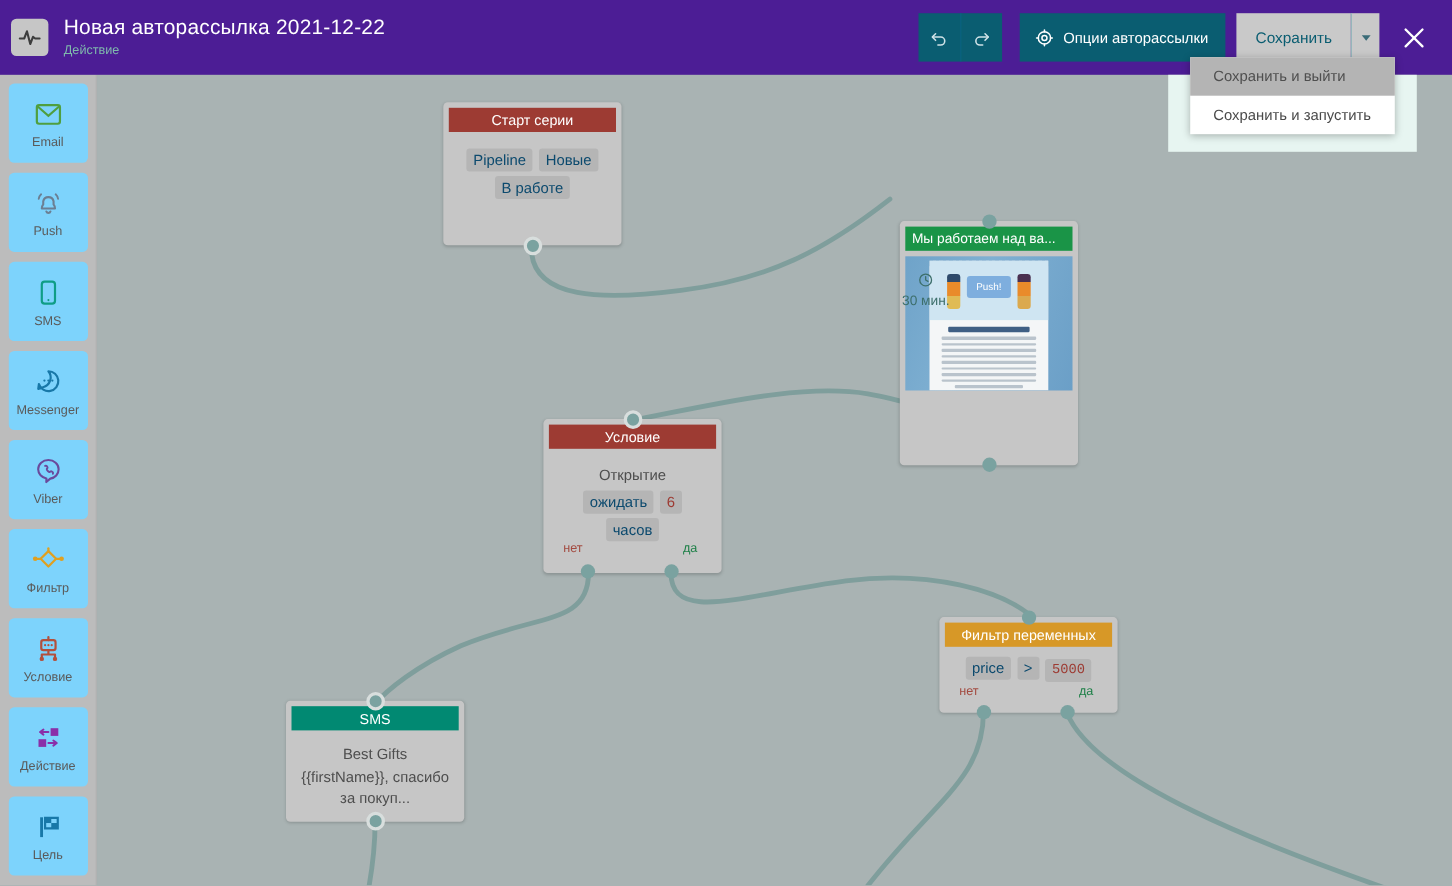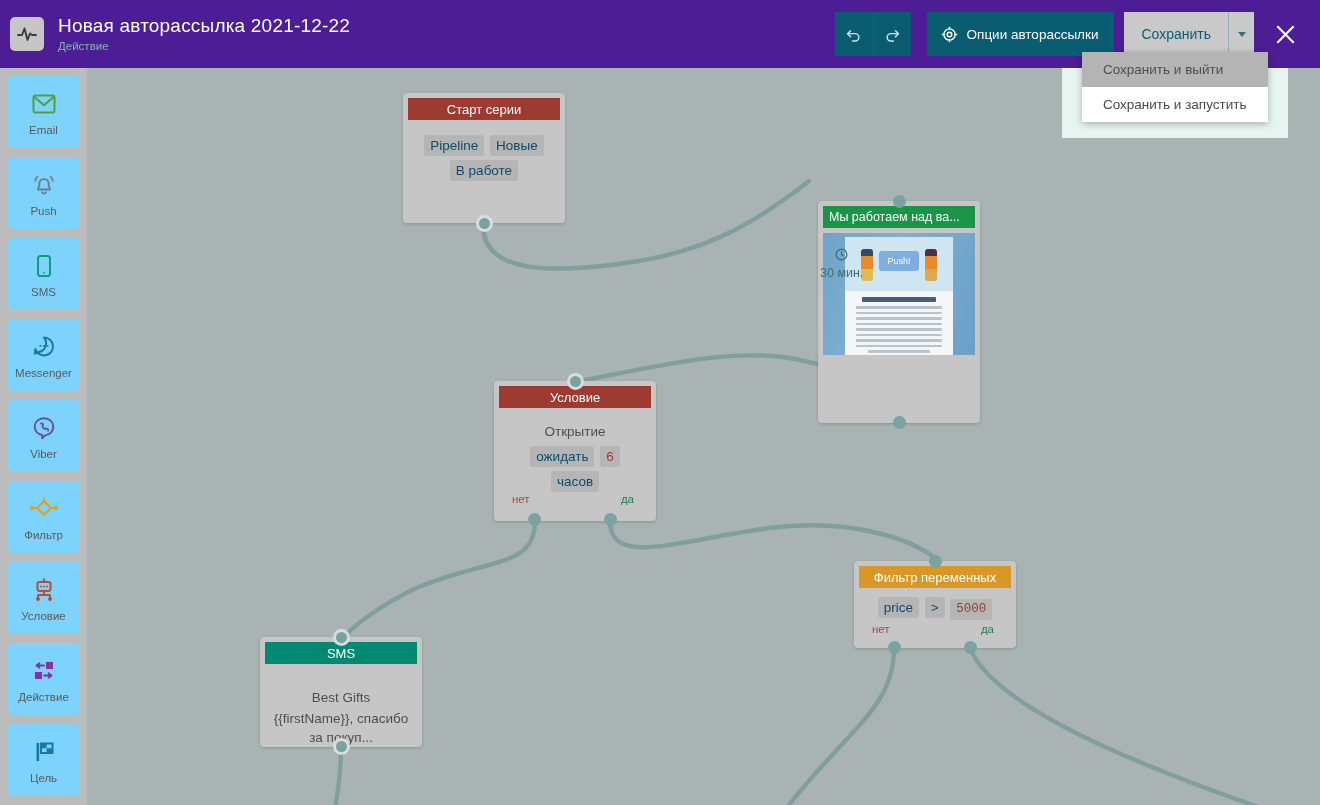--- a/index.html
+++ b/index.html
@@ -484,21 +484,21 @@
       <span class="yesno no" style="bottom:13px;">нет</span>
       <span class="yesno yes" style="bottom:13px;">да</span>
       <span class="port" style="left:75px; top:-6px;"></span>
       <span class="port" style="left:34px;  top:80px;"></span>
       <span class="port" style="left:110px; top:80px;"></span>
     </div>
 
     <div class="node" style="left:171px; top:569px; width:162px; height:110px;">
       <div class="node-head head-teal">SMS</div>
       <div class="node-body">
-        <div style="margin-top:15px;">Best Gifts</div>
+        <div style="margin-top:3px;">Best Gifts</div>
         <div style="margin-top:2px;">{{firstName}}, спасибо за покуп...</div>
       </div>
       <span class="port ring" style="left:73px; top:-8px;"></span>
       <span class="port ring" style="left:73px; top:101px;"></span>
     </div>
 
   </div>
 </div>
 
 </body></html>

